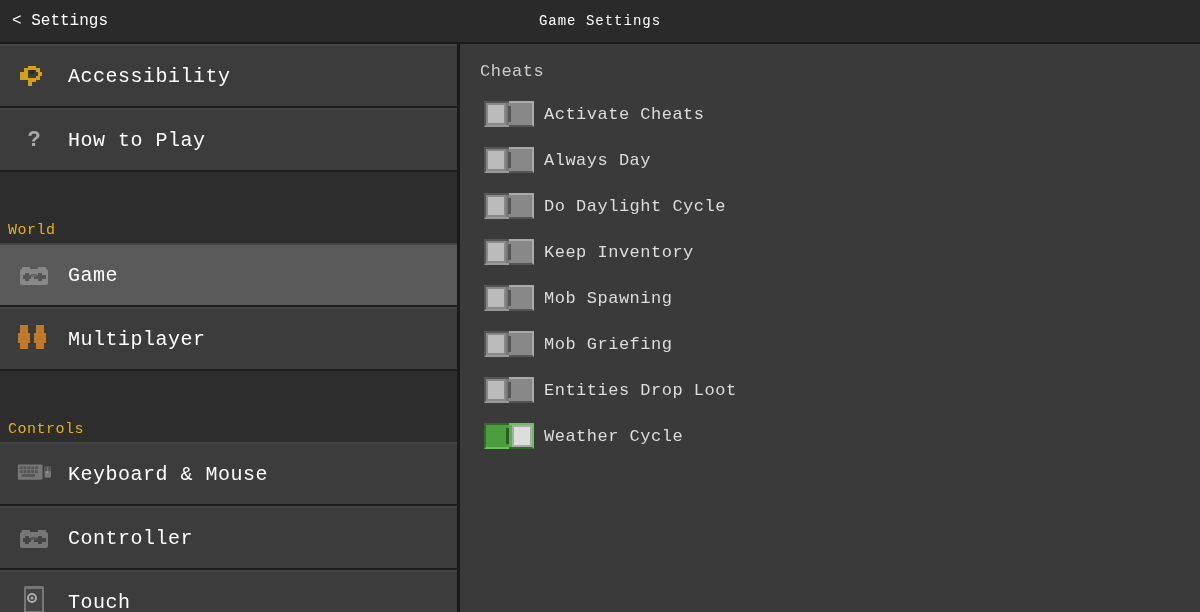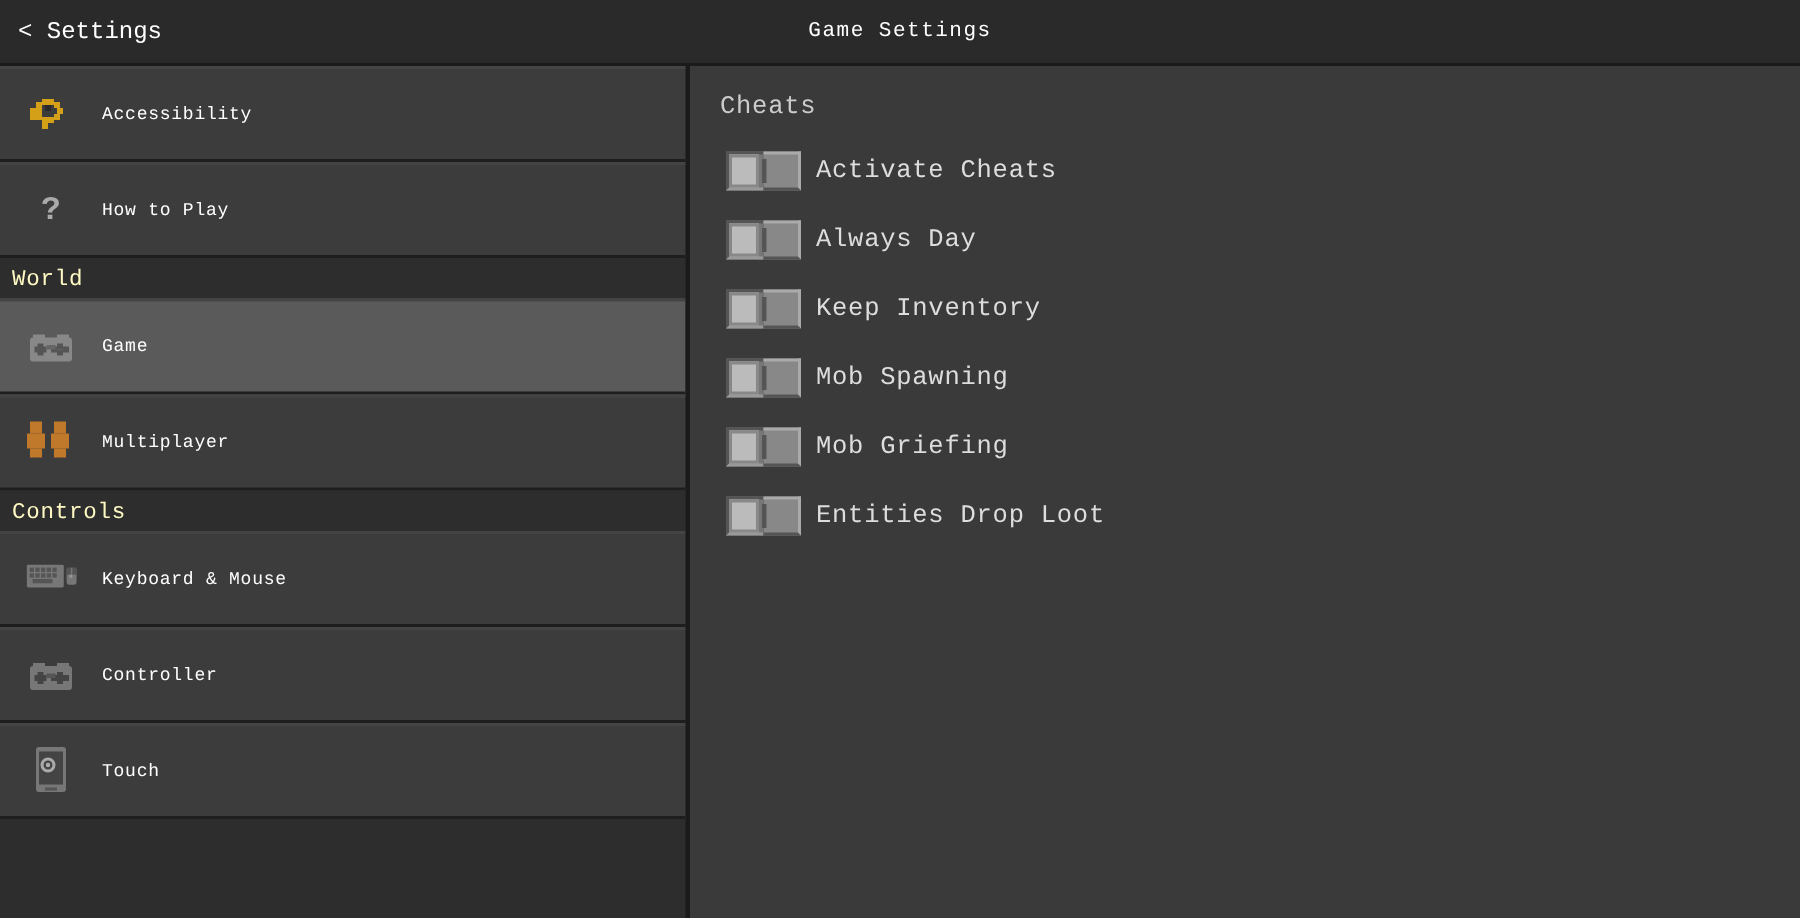--- a/index.html
+++ b/index.html
@@ -59,26 +59,27 @@
       border-right: 3px solid #1a1a1a;
       overflow-y: auto;
       flex-shrink: 0;
     }
 
     .sidebar::-webkit-scrollbar { width: 8px; }
     .sidebar::-webkit-scrollbar-track { background: #2a2a2a; }
     .sidebar::-webkit-scrollbar-thumb { background: #555; }
 
     .section-label {
-      color: #fef9c3;
+      color: #eab308;
       font-size: 15px;
       font-family: 'Courier New', monospace;
       padding: 6px 10px 4px 8px;
       background: #2d2d2d;
       letter-spacing: 0.5px;
+      margin-top: 44px;
     }
 
     .sidebar-item {
       display: flex;
       align-items: center;
       padding: 10px 14px;
       border-bottom: 2px solid #1e1e1e;
       border-top: 2px solid #444;
       background: #3c3c3c;
       cursor: pointer;
@@ -86,21 +87,21 @@
       min-height: 58px;
     }
 
     .sidebar-item.active {
       background: #5a5a5a;
       text-align: right;
     }
 
     .sidebar-item-label {
       color: #ffffff;
-      font-size: 12px;
+      font-size: 20px;
       font-family: 'Courier New', monospace;
       letter-spacing: 0.5px;
     }
 
     .icon-container {
       width: 40px;
       height: 40px;
       display: flex;
       align-items: center;
       justify-content: center;
@@ -364,20 +365,31 @@
         </div>
         <div class="toggle-row">
           <div style="display: flex; align-items: center; width: 50px; height: 28px; position: relative; flex-shrink: 0; cursor: pointer;">
         <div style="display:flex;width:50px;height:26px;position:relative;align-items:center;">
           <div style="width:25px;height:26px;background:#777;border-top:2px solid #555;border-bottom:2px solid #999;border-left:2px solid #555;"></div>
           <div style="width:25px;height:26px;background:#888;border-top:2px solid #aaa;border-bottom:2px solid #555;border-right:2px solid #aaa;"></div>
           <div style="position:absolute;left:2px;width:20px;height:22px;background:#bbb;border:2px solid #888;z-index:2;top:2px;"></div>
           <div style="position:absolute;left:24px;width:3px;height:16px;background:#555;z-index:1;top:5px;"></div>
         </div>
       </div>
+          <span class="toggle-label">Do Daylight Cycle</span>
+        </div>
+        <div class="toggle-row">
+          <div style="display: flex; align-items: center; width: 50px; height: 28px; position: relative; flex-shrink: 0; cursor: pointer;">
+        <div style="display:flex;width:50px;height:26px;position:relative;align-items:center;">
+          <div style="width:25px;height:26px;background:#777;border-top:2px solid #555;border-bottom:2px solid #999;border-left:2px solid #555;"></div>
+          <div style="width:25px;height:26px;background:#888;border-top:2px solid #aaa;border-bottom:2px solid #555;border-right:2px solid #aaa;"></div>
+          <div style="position:absolute;left:2px;width:20px;height:22px;background:#bbb;border:2px solid #888;z-index:2;top:2px;"></div>
+          <div style="position:absolute;left:24px;width:3px;height:16px;background:#555;z-index:1;top:5px;"></div>
+        </div>
+      </div>
           <span class="toggle-label">Keep Inventory</span>
         </div>
         <div class="toggle-row">
           <div style="display: flex; align-items: center; width: 50px; height: 28px; position: relative; flex-shrink: 0; cursor: pointer;">
         <div style="display:flex;width:50px;height:26px;position:relative;align-items:center;">
           <div style="width:25px;height:26px;background:#777;border-top:2px solid #555;border-bottom:2px solid #999;border-left:2px solid #555;"></div>
           <div style="width:25px;height:26px;background:#888;border-top:2px solid #aaa;border-bottom:2px solid #555;border-right:2px solid #aaa;"></div>
           <div style="position:absolute;left:2px;width:20px;height:22px;background:#bbb;border:2px solid #888;z-index:2;top:2px;"></div>
           <div style="position:absolute;left:24px;width:3px;height:16px;background:#555;z-index:1;top:5px;"></div>
         </div>
@@ -399,16 +411,27 @@
           <div style="display: flex; align-items: center; width: 50px; height: 28px; position: relative; flex-shrink: 0; cursor: pointer;">
         <div style="display:flex;width:50px;height:26px;position:relative;align-items:center;">
           <div style="width:25px;height:26px;background:#777;border-top:2px solid #555;border-bottom:2px solid #999;border-left:2px solid #555;"></div>
           <div style="width:25px;height:26px;background:#888;border-top:2px solid #aaa;border-bottom:2px solid #555;border-right:2px solid #aaa;"></div>
           <div style="position:absolute;left:2px;width:20px;height:22px;background:#bbb;border:2px solid #888;z-index:2;top:2px;"></div>
           <div style="position:absolute;left:24px;width:3px;height:16px;background:#555;z-index:1;top:5px;"></div>
         </div>
       </div>
           <span class="toggle-label">Entities Drop Loot</span>
         </div>
+        <div class="toggle-row">
+          <div style="display: flex; align-items: center; width: 50px; height: 28px; position: relative; flex-shrink: 0; cursor: pointer;">
+        <div style="display:flex;width:50px;height:26px;position:relative;align-items:center;">
+          <div style="width:25px;height:26px;background:#4a9e3f;border-top:2px solid #2d6e24;border-bottom:2px solid #6abe5e;border-left:2px solid #2d6e24;"></div>
+          <div style="width:25px;height:26px;background:#5ab04f;border-top:2px solid #6abe5e;border-bottom:2px solid #2d6e24;border-right:2px solid #6abe5e;"></div>
+          <div style="position:absolute;left:28px;width:20px;height:22px;background:#dddddd;border:2px solid #aaa;z-index:2;top:2px;"></div>
+          <div style="position:absolute;left:22px;width:3px;height:16px;background:#2a5e20;z-index:1;top:5px;"></div>
+        </div>
+      </div>
+          <span class="toggle-label">Weather Cycle</span>
+        </div>
       </div>
   </div>
 
 </div>
 
 </body></html>

